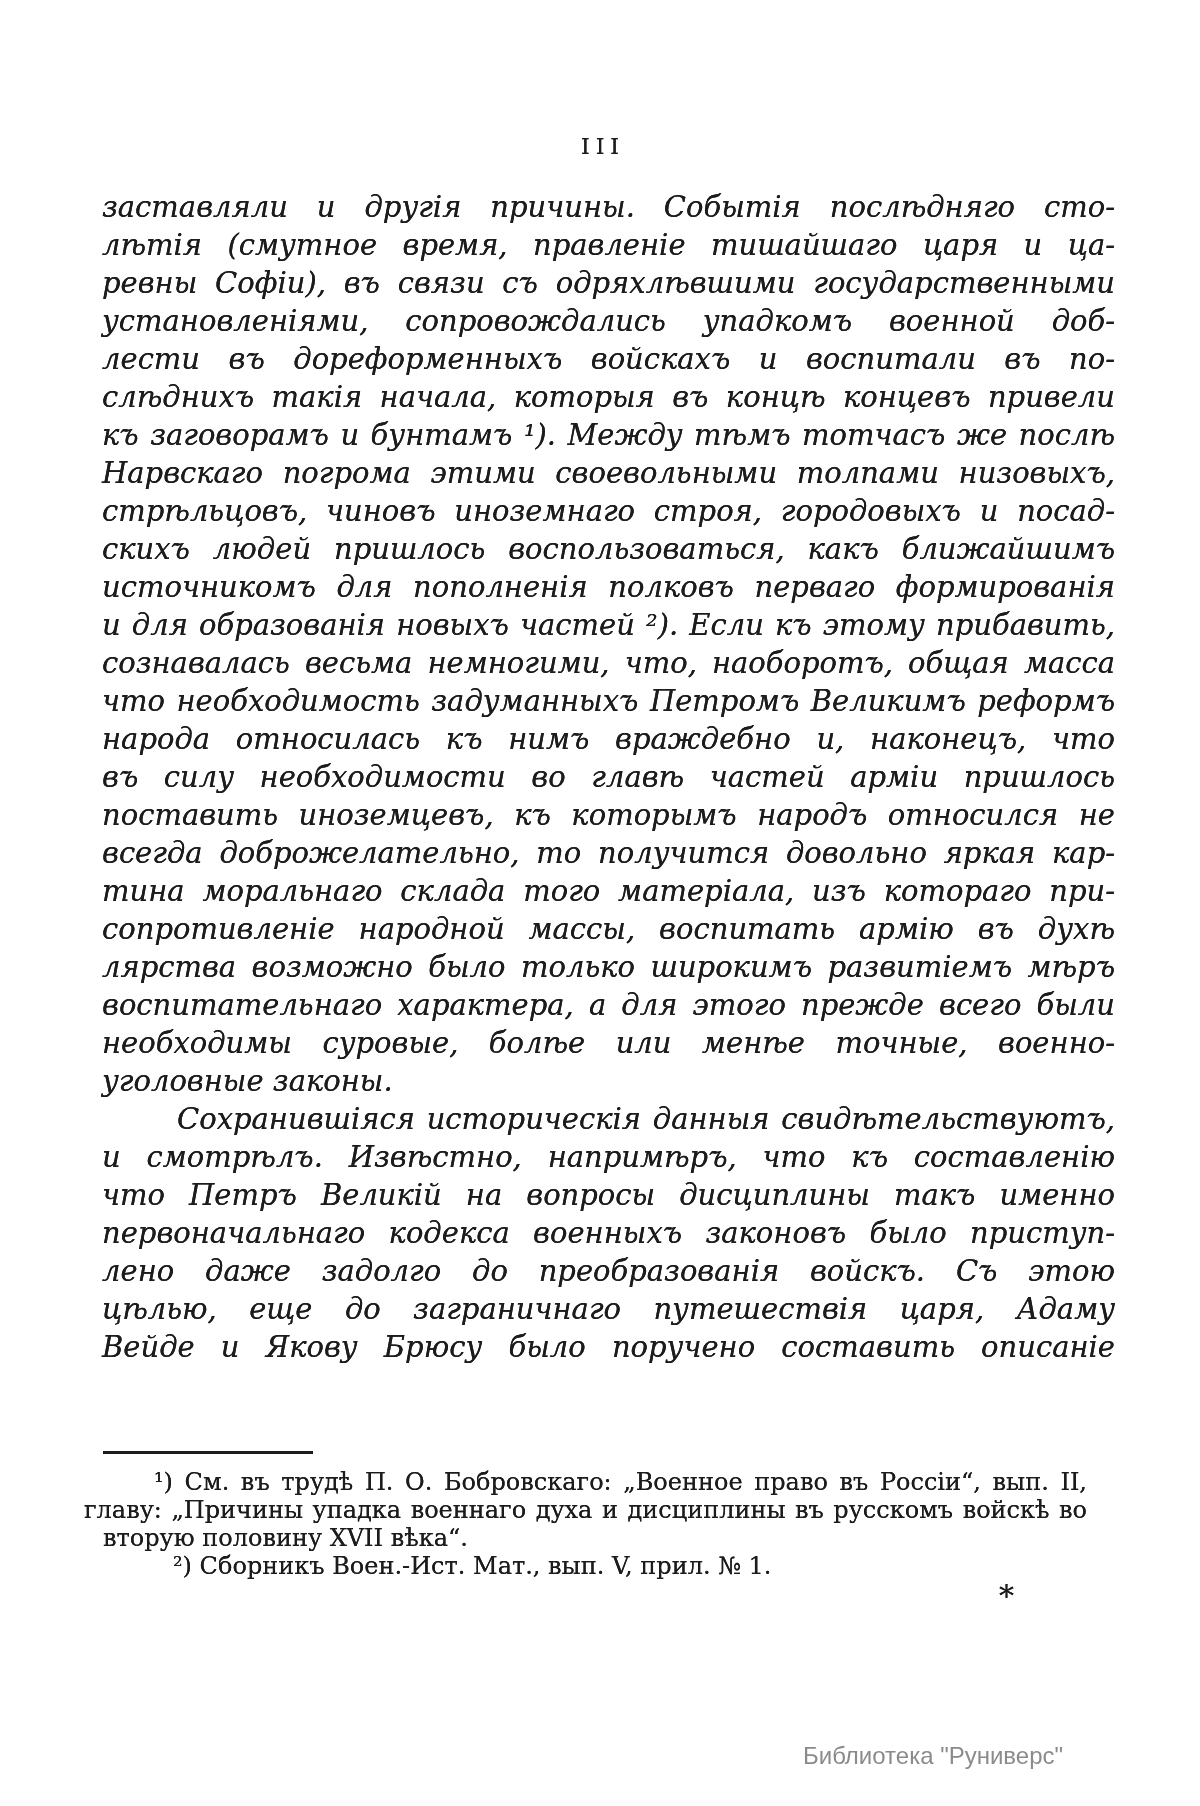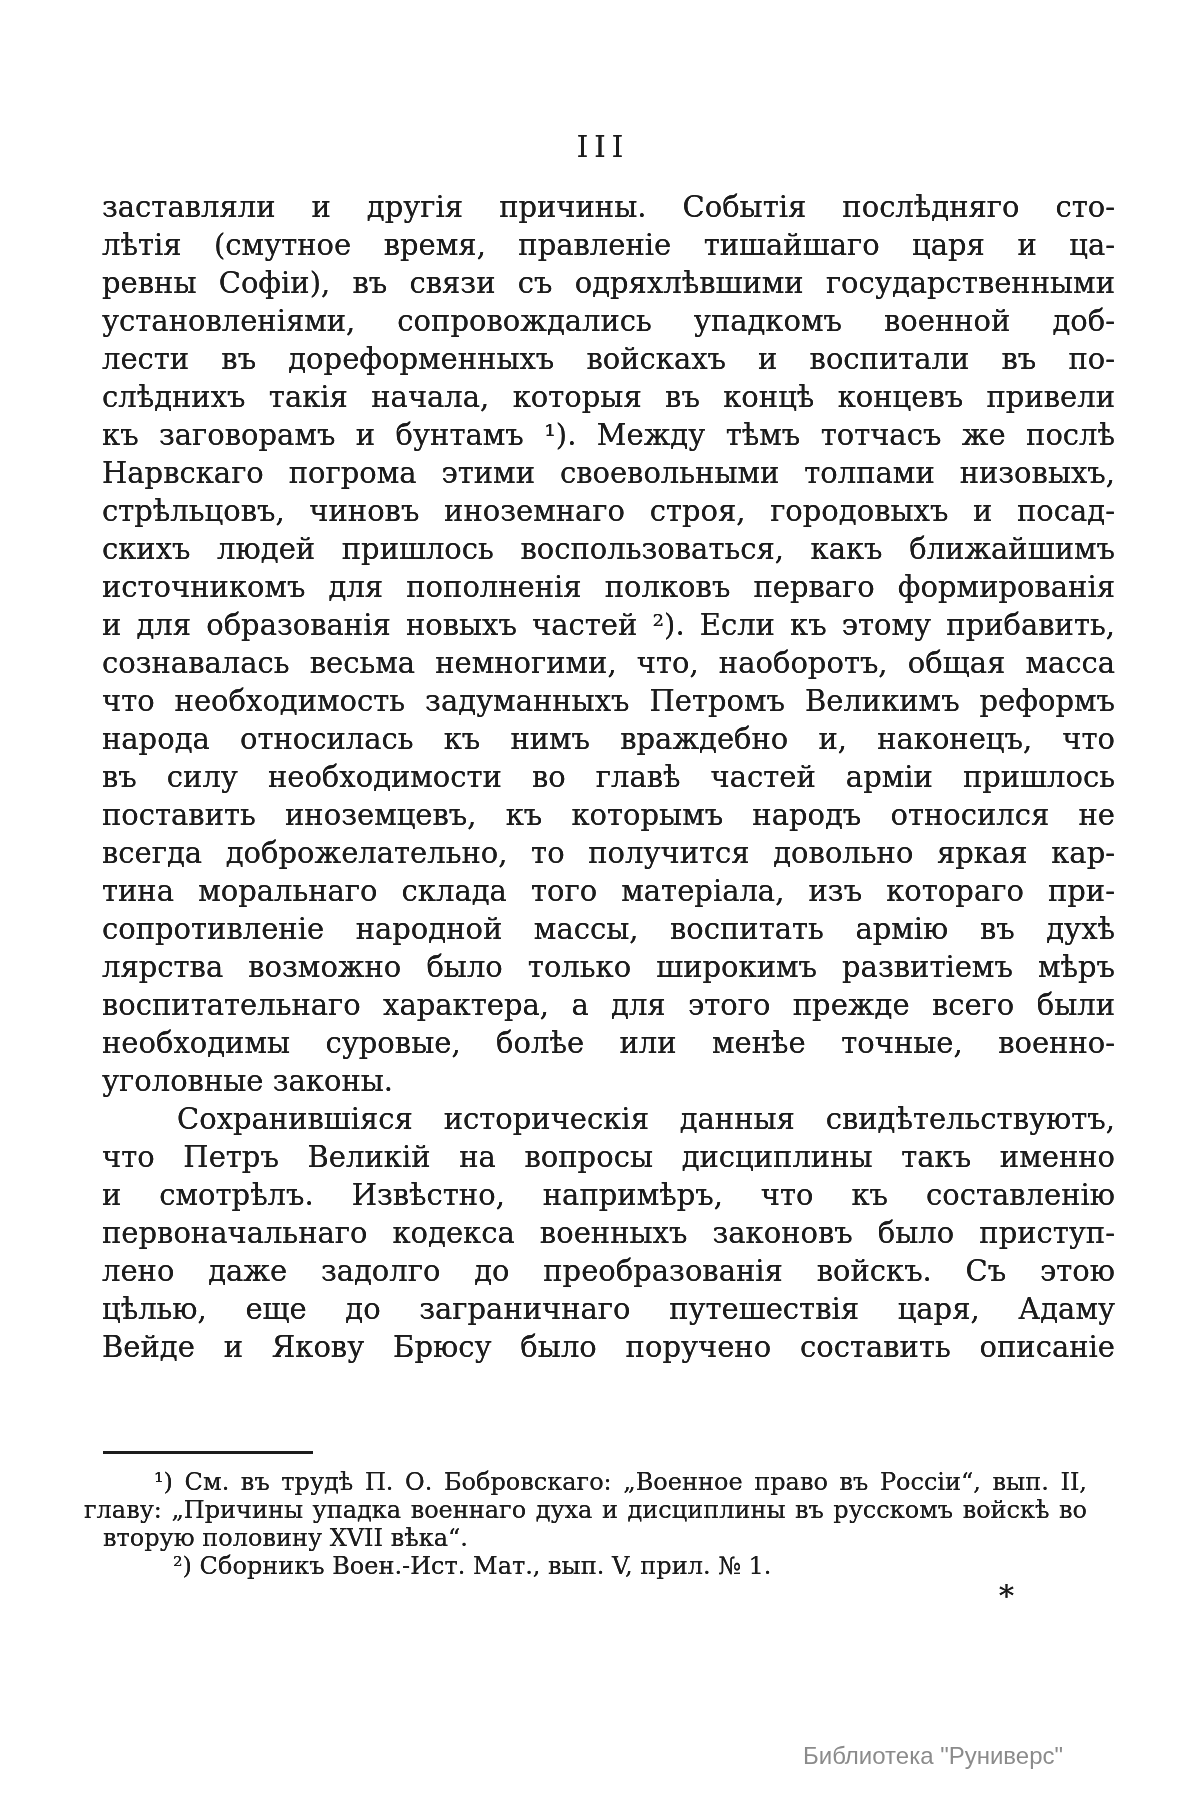--- a/index.html
+++ b/index.html
@@ -15,40 +15,41 @@
     color: var(--ink, #1c1c1c);
     font-family: "DejaVu Serif", "Liberation Serif", serif;
     overflow: hidden;
   }
   .page-number {
     position: absolute;
     top: 132px;
     left: 0;
     width: 100%;
     text-align: center;
-    font-size: 29px;
+    font-size: 22px;
     line-height: 30px;
     letter-spacing: 6px;
     text-indent: 6px;
     text-shadow: 0 0 0.6px currentColor;
   }
   .body-text {
     position: absolute;
     left: 102px;
     top: 188px;
     width: 1013px;
     font-size: 29px;
     line-height: 38px;
     text-shadow: 0 0 0.6px currentColor;
   }
   .bline {
     height: 38px;
     text-align: justify;
     text-align-last: justify;
     white-space: nowrap-off;
+    font-style: italic;
   }
   .bline.flush { text-align-last: left; }
   .bline.pindent { text-indent: 75px; }
   .footnote-rule {
     position: absolute;
     left: 103px;
     top: 1451px;
     width: 210px;
     height: 3px;
     background: var(--ink, #1c1c1c);
@@ -111,22 +112,22 @@
       <div class="bline">въ силу необходимости во главѣ частей арміи пришлось</div>
       <div class="bline">поставить иноземцевъ, къ которымъ народъ относился не</div>
       <div class="bline">всегда доброжелательно, то получится довольно яркая кар-</div>
       <div class="bline">тина моральнаго склада того матеріала, изъ котораго при-</div>
       <div class="bline">сопротивленіе народной массы, воспитать армію въ духѣ</div>
       <div class="bline">лярства возможно было только широкимъ развитіемъ мѣръ</div>
       <div class="bline">воспитательнаго характера, а для этого прежде всего были</div>
       <div class="bline">необходимы суровые, болѣе или менѣе точные, военно-</div>
       <div class="bline flush">уголовные законы.</div>
       <div class="bline pindent">Сохранившіяся историческія данныя свидѣтельствуютъ,</div>
+      <div class="bline">и смотрѣлъ. Извѣстно, напримѣръ, что къ составленію</div>
       <div class="bline">что Петръ Великій на вопросы дисциплины такъ именно</div>
-      <div class="bline">и смотрѣлъ. Извѣстно, напримѣръ, что къ составленію</div>
       <div class="bline">первоначальнаго кодекса военныхъ законовъ было приступ-</div>
       <div class="bline">лено даже задолго до преобразованія войскъ. Съ этою</div>
       <div class="bline">цѣлью, еще до заграничнаго путешествія царя, Адаму</div>
       <div class="bline">Вейде и Якову Брюсу было поручено составить описаніе</div>
     </div>
   <div class="footnote-rule"></div>
   <div class="footnotes">
       <div class="fline findent">¹) См. въ трудѣ П. О. Бобровскаго: „Военное право въ Россіи“, вып. II,</div>
       <div class="fline">главу: „Причины упадка военнаго духа и дисциплины въ русскомъ войскѣ во</div>
       <div class="fline flush">вторую половину XVII вѣка“.</div>

